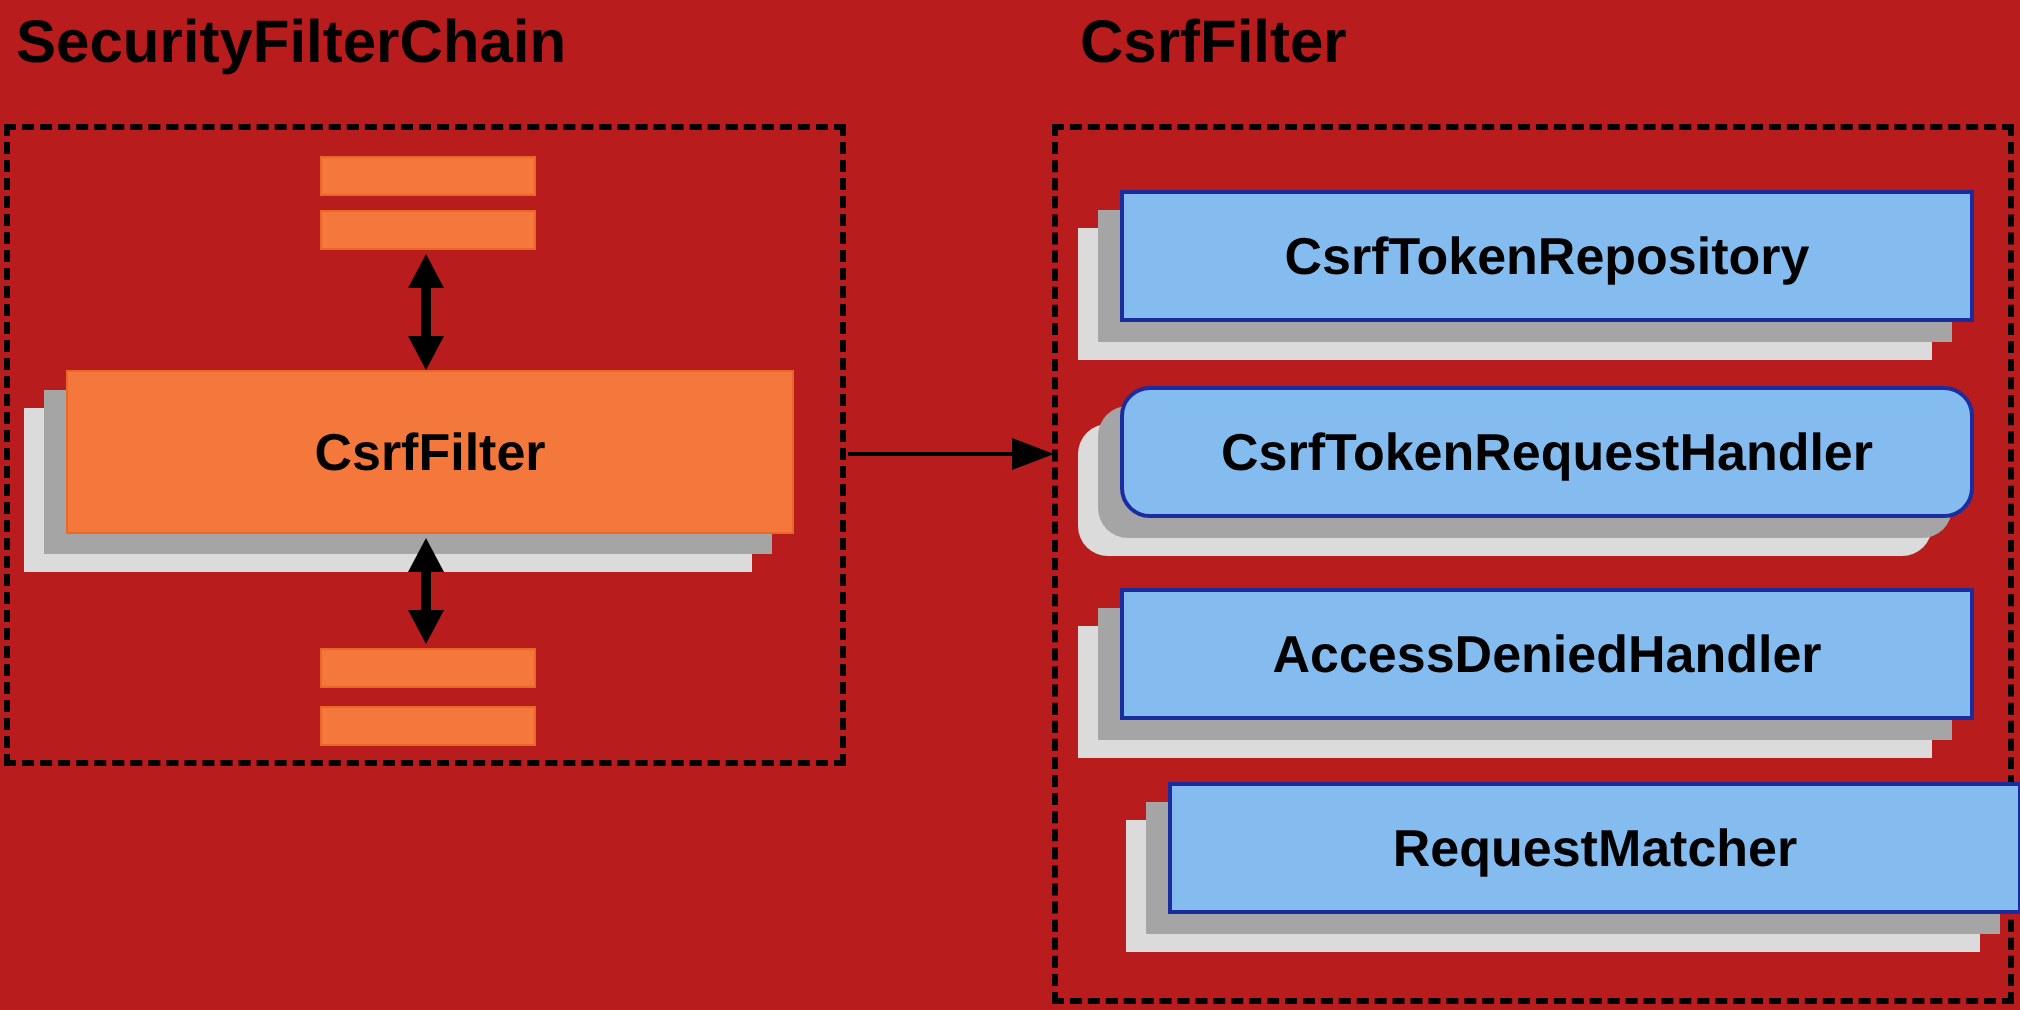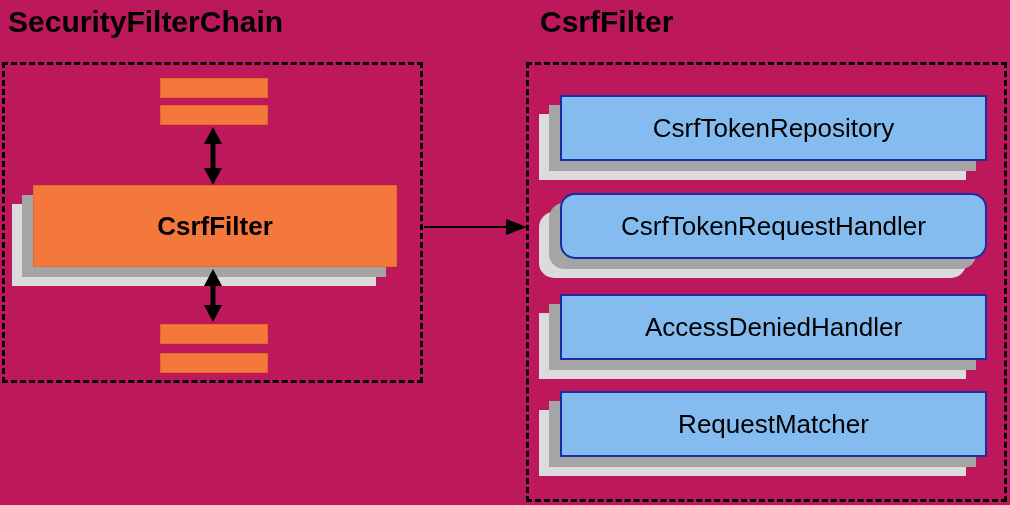--- a/index.html
+++ b/index.html
@@ -15,21 +15,21 @@
   }
   * { box-sizing: border-box; margin: 0; padding: 0; }
   body {
     font-family: "Liberation Sans", sans-serif;
     background: #ffffff;
   }
   .canvas {
     position: relative;
     width: 1010px;
     height: 505px;
-    background: #be185d;
+    background: #b91c1c;
     overflow: hidden;
   }
   .panel-title {
     position: absolute;
     font-size: 30px;
     font-weight: bold;
     color: var(--text);
     white-space: nowrap;
   }
   .title-left  { left: 8px;   top: 5px; }
@@ -78,27 +78,27 @@
     left: 560px;
     width: 427px;
     height: 66px;
     background: var(--blue-fill);
     border: 2px solid var(--blue-border);
     box-shadow: -11px 10px 0 var(--shadow-dark), -21px 19px 0 var(--shadow-light);
     display: flex;
     align-items: center;
     justify-content: center;
     font-size: 26px;
-    font-weight: normal;
+    font-weight: bold;
     color: var(--text);
   }
   .comp-1 { top: 95px; }
   .comp-2 { top: 193px; border-radius: 15px; }
   .comp-3 { top: 294px; justify-content: center; }
-  .comp-4 { top: 391px; }
+  .comp-4 { top: 391px; margin-left: 24px; }
 
   .overlay {
     position: absolute;
     left: 0;
     top: 0;
     pointer-events: none;
   }
 </style>
 </head>
 <body>

